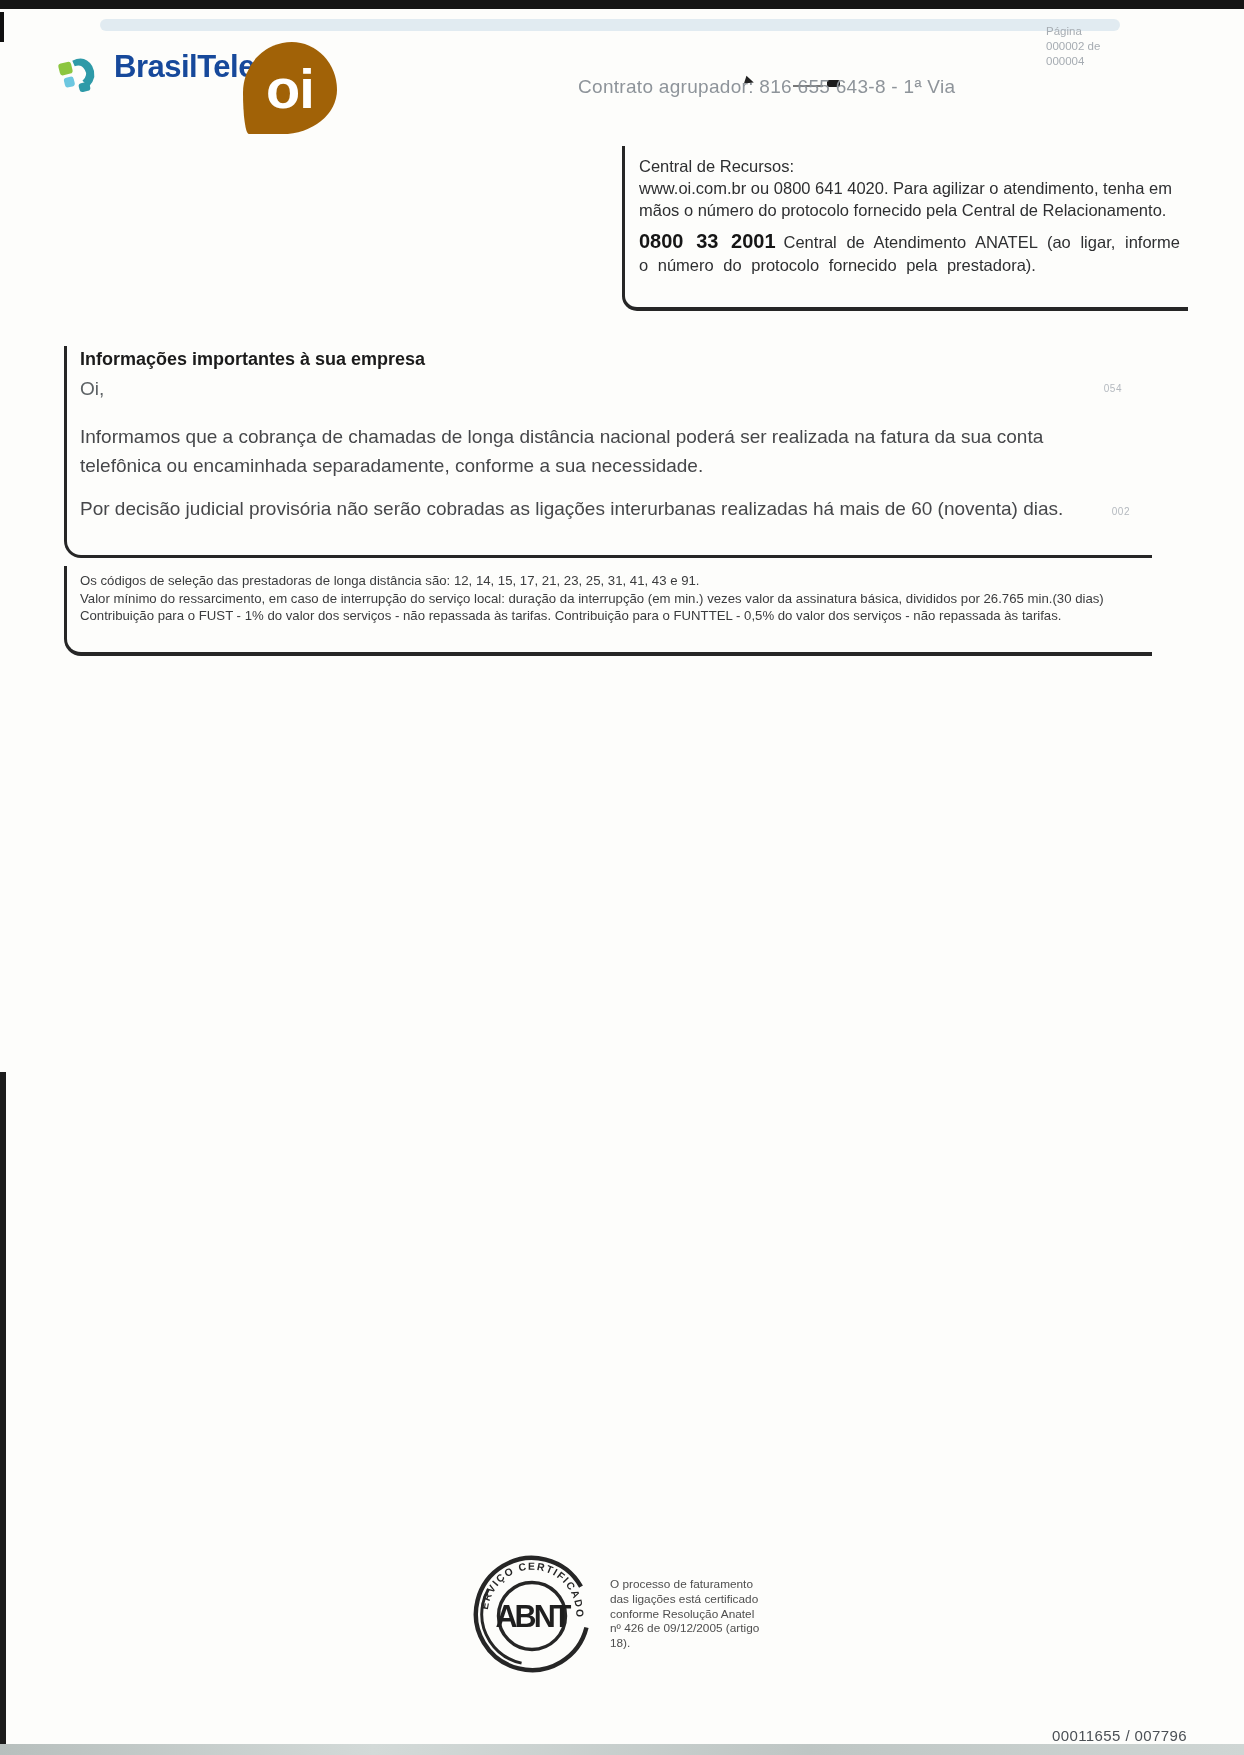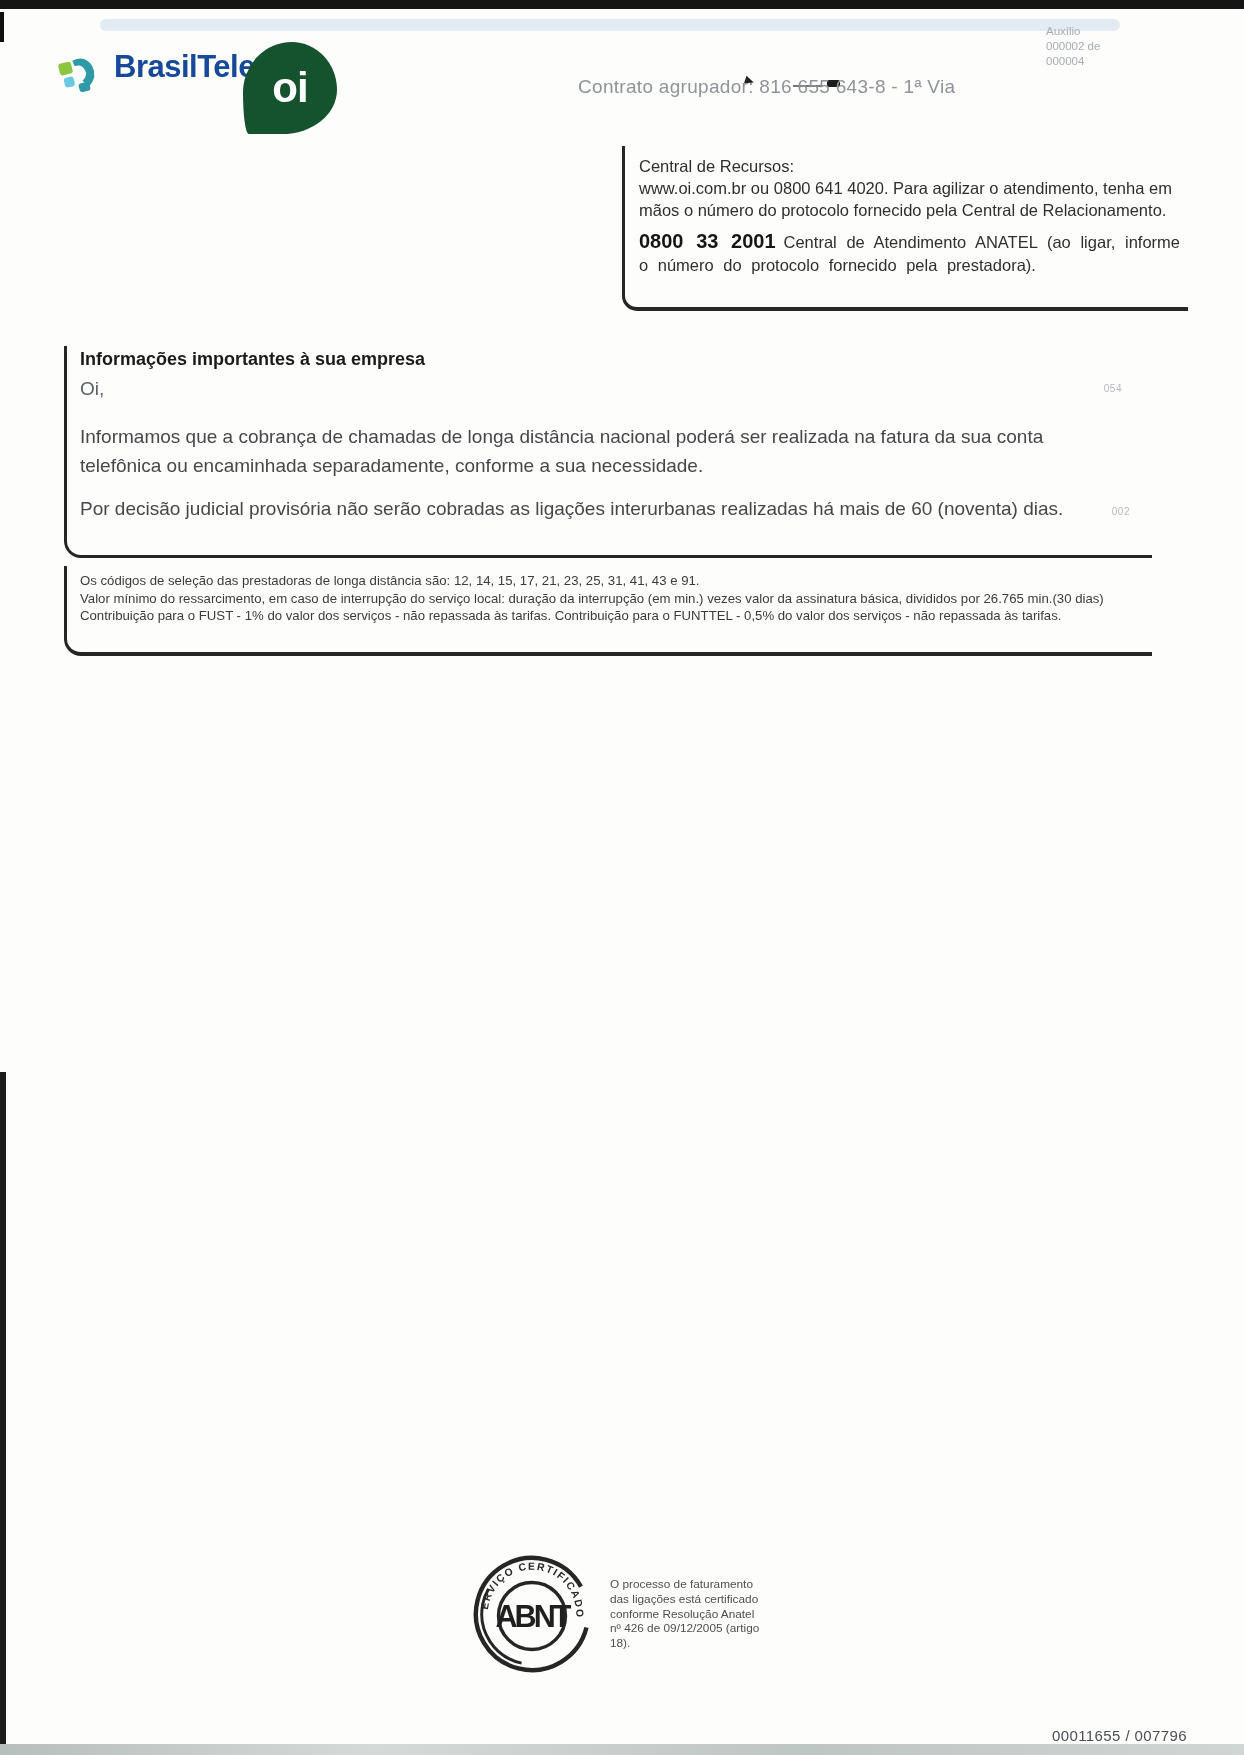--- a/index.html
+++ b/index.html
@@ -18,24 +18,24 @@
   .bottom-band{left:0;top:1744px;width:1244px;height:11px;background:linear-gradient(90deg,#b7bfbd,#d3dad8 30%,#bec6c4 65%,#cfd6d4);}
 
   
   .brand{left:56px;top:50px;display:flex;align-items:flex-start;}
   .brand-name{margin-left:8px;line-height:34px;}
   .brand-row{font-size:31px;color:#17499b;letter-spacing:-.5px;}
   .brand-b1{font-weight:800;}
   .brand-b2{font-weight:700;}
   .brand-fixo{display:block;text-align:right;font-size:20px;font-weight:700;color:#17499b;padding-right:4px;margin-top:-3px;}
   .oi-bubble{
-    left:243px;top:42px;width:94px;height:92px;background:#14532d;
+    left:243px;top:42px;width:94px;height:92px;background:#a16207;
     border-radius:52% 48% 58% 6% / 55% 52% 48% 45%;
     display:flex;align-items:center;justify-content:center;
-    color:#fff;font-size:42px;font-weight:700;letter-spacing:-1px;text-align:center;
+    color:#fff;font-size:56px;font-weight:700;letter-spacing:-1px;text-align:center;
   }
 
   
   .contract-line{left:578px;top:76px;font-size:19px;color:#8e949a;letter-spacing:.3px;}
   .mark-arrow{left:745px;top:77px;width:0;height:0;border-left:9px solid #222;border-top:4px solid transparent;border-bottom:4px solid transparent;transform:rotate(18deg);}
   .mark-dash{left:793px;top:85px;width:30px;height:2px;background:#777;}
   .mark-dot{left:827px;top:80px;width:13px;height:7px;background:#1d1d1d;border-radius:2px;}
   .pagina{left:1046px;top:24px;font-size:11.5px;line-height:15px;color:#a6acb2;}
 
   
@@ -103,21 +103,21 @@
   <div class="abs oi-bubble">
     <span>oi</span>
   </div>
 
   <div class="abs mark-arrow"></div>
   <div class="abs mark-dash"></div>
   <div class="abs mark-dot"></div>
   <div class="abs contract-line">Contrato agrupador: 816 655 643-8 - 1ª Via</div>
 
   <div class="abs pagina">
-    <div>Auxílio</div>
+    <div>Página</div>
     <div>000002 de</div>
     <div>000004</div>
   </div>
 
 
   <div class="abs obox resources">
     <div class="rc-text">Central de Recursos:</div>
     <div class="rc-text">www.oi.com.br ou 0800 641 4020. Para agilizar o atendimento, tenha em mãos o número do protocolo fornecido pela Central de Relacionamento.</div>
     <div class="rc-anatel">
       <span class="rc-num">0800 33 2001</span><span class="rc-rest">Central de Atendimento ANATEL (ao ligar, informe o número do protocolo fornecido pela prestadora).</span>

